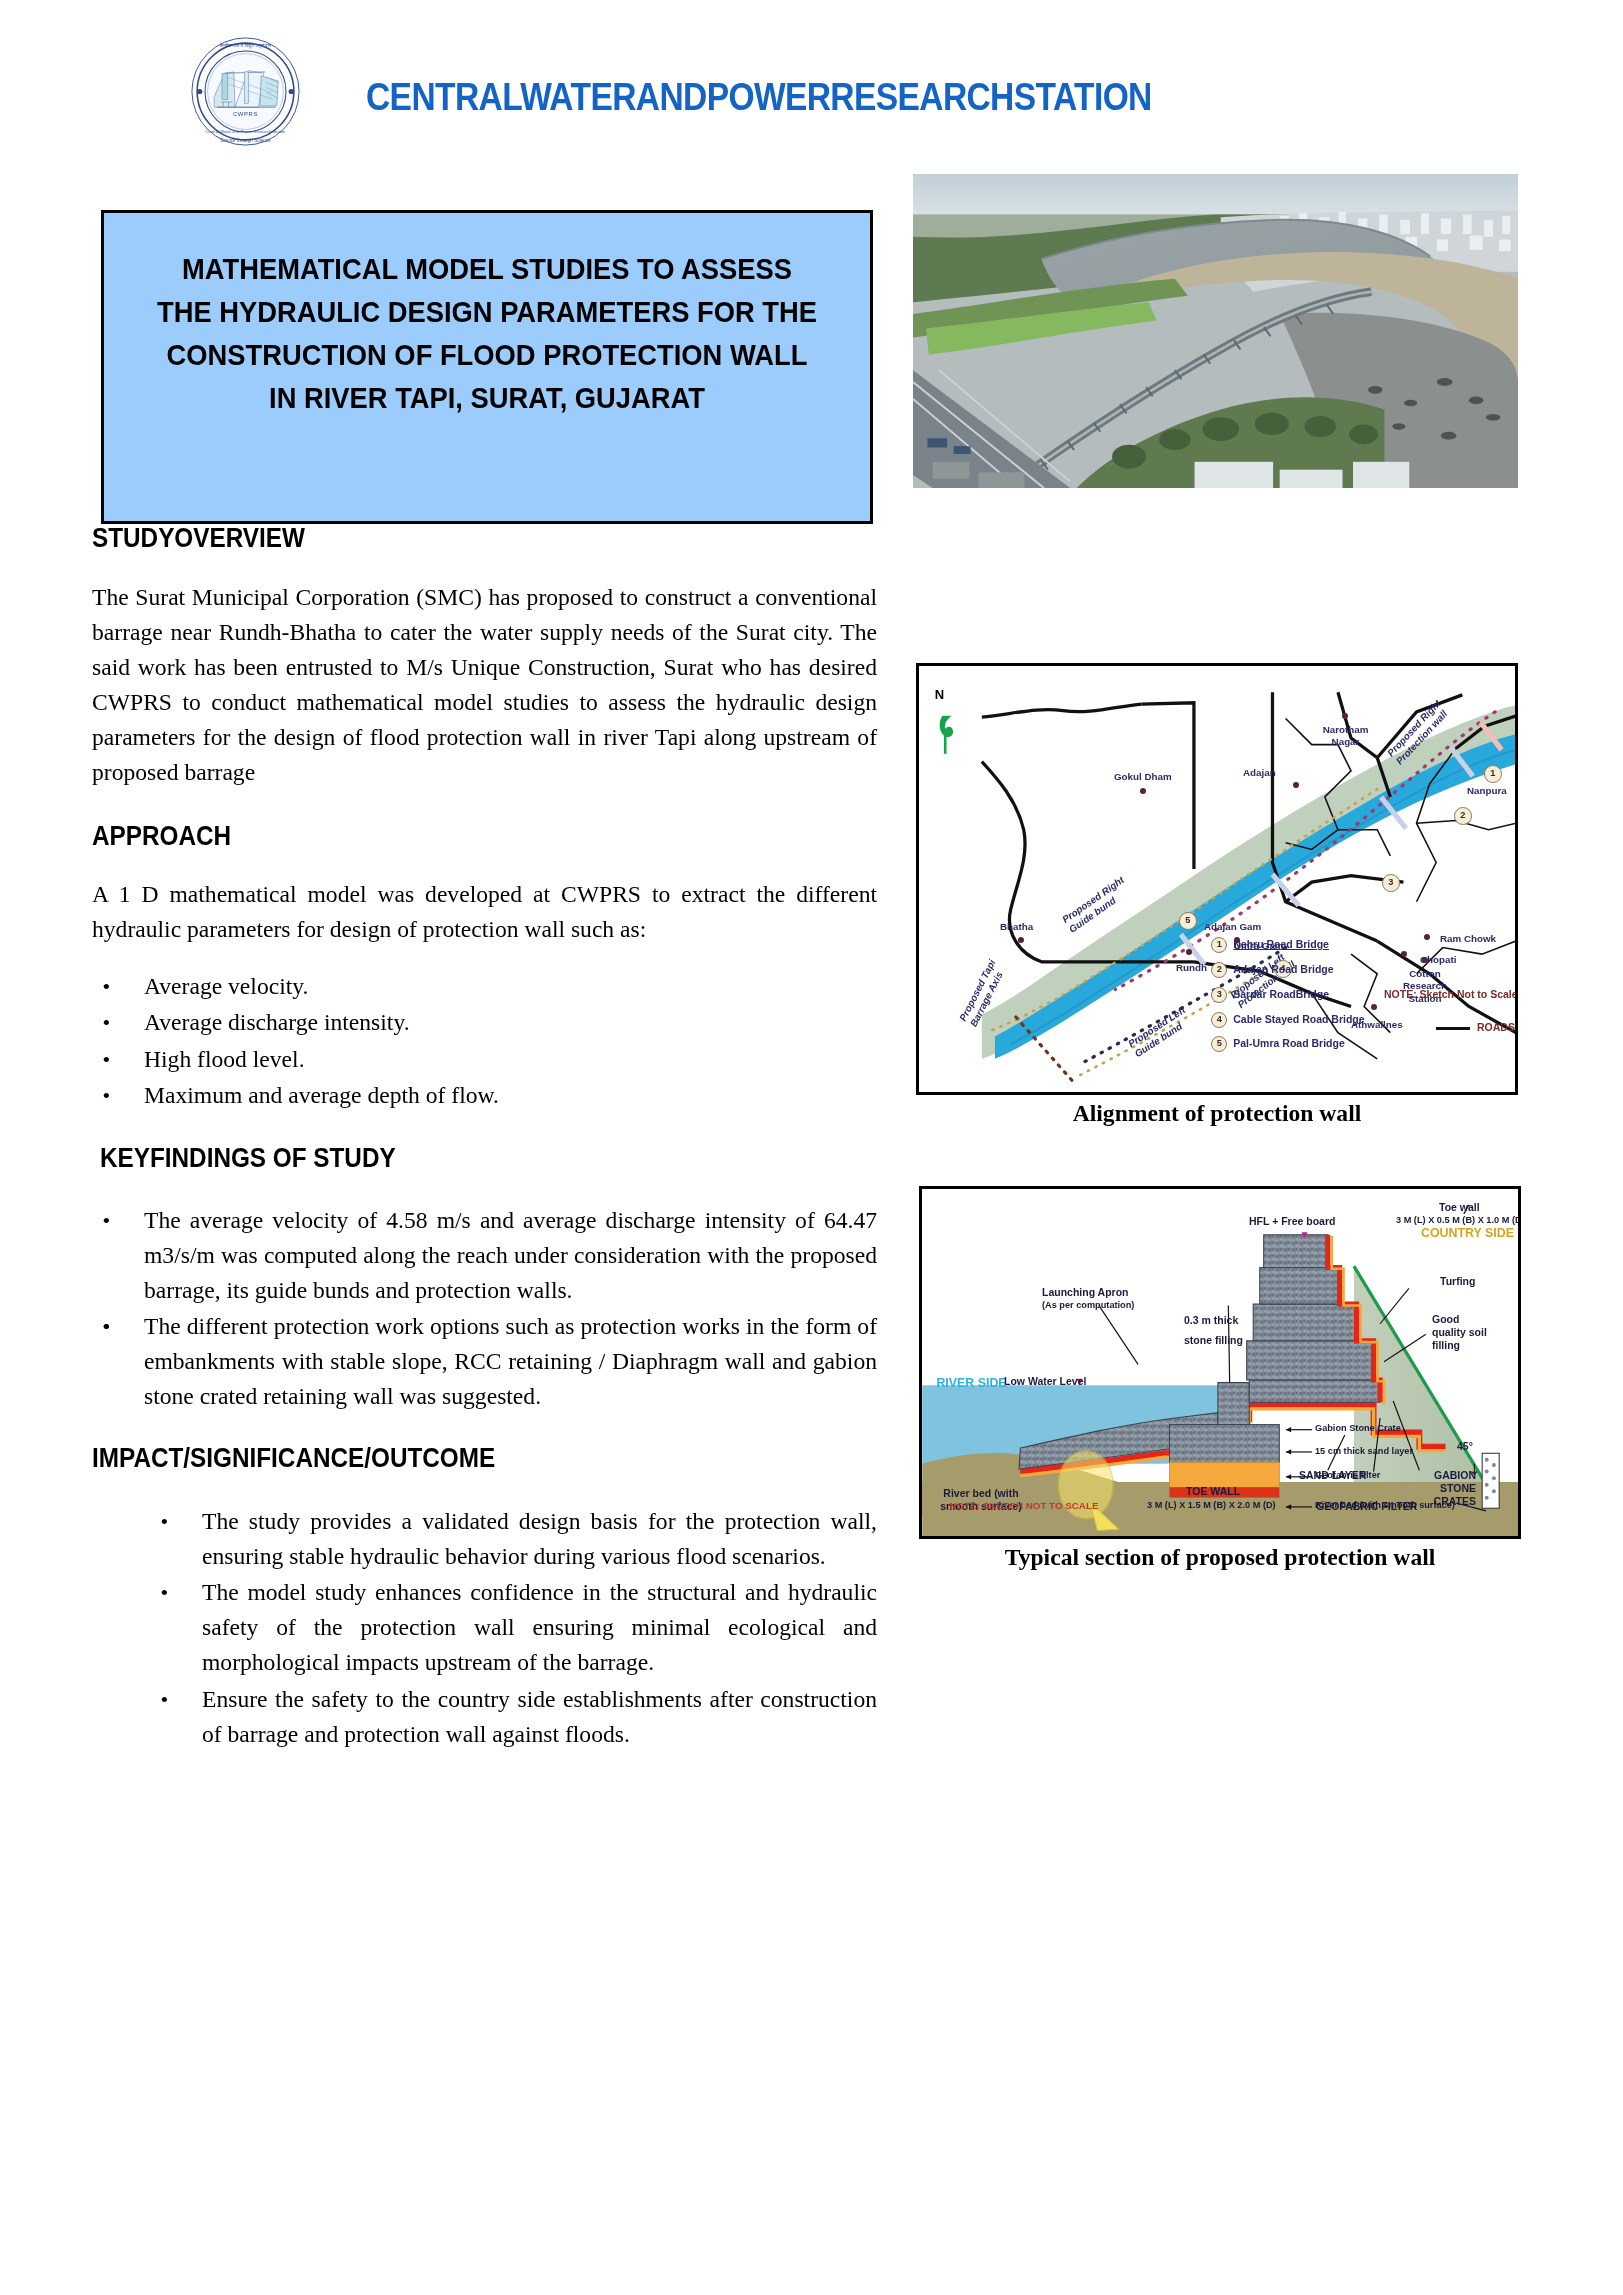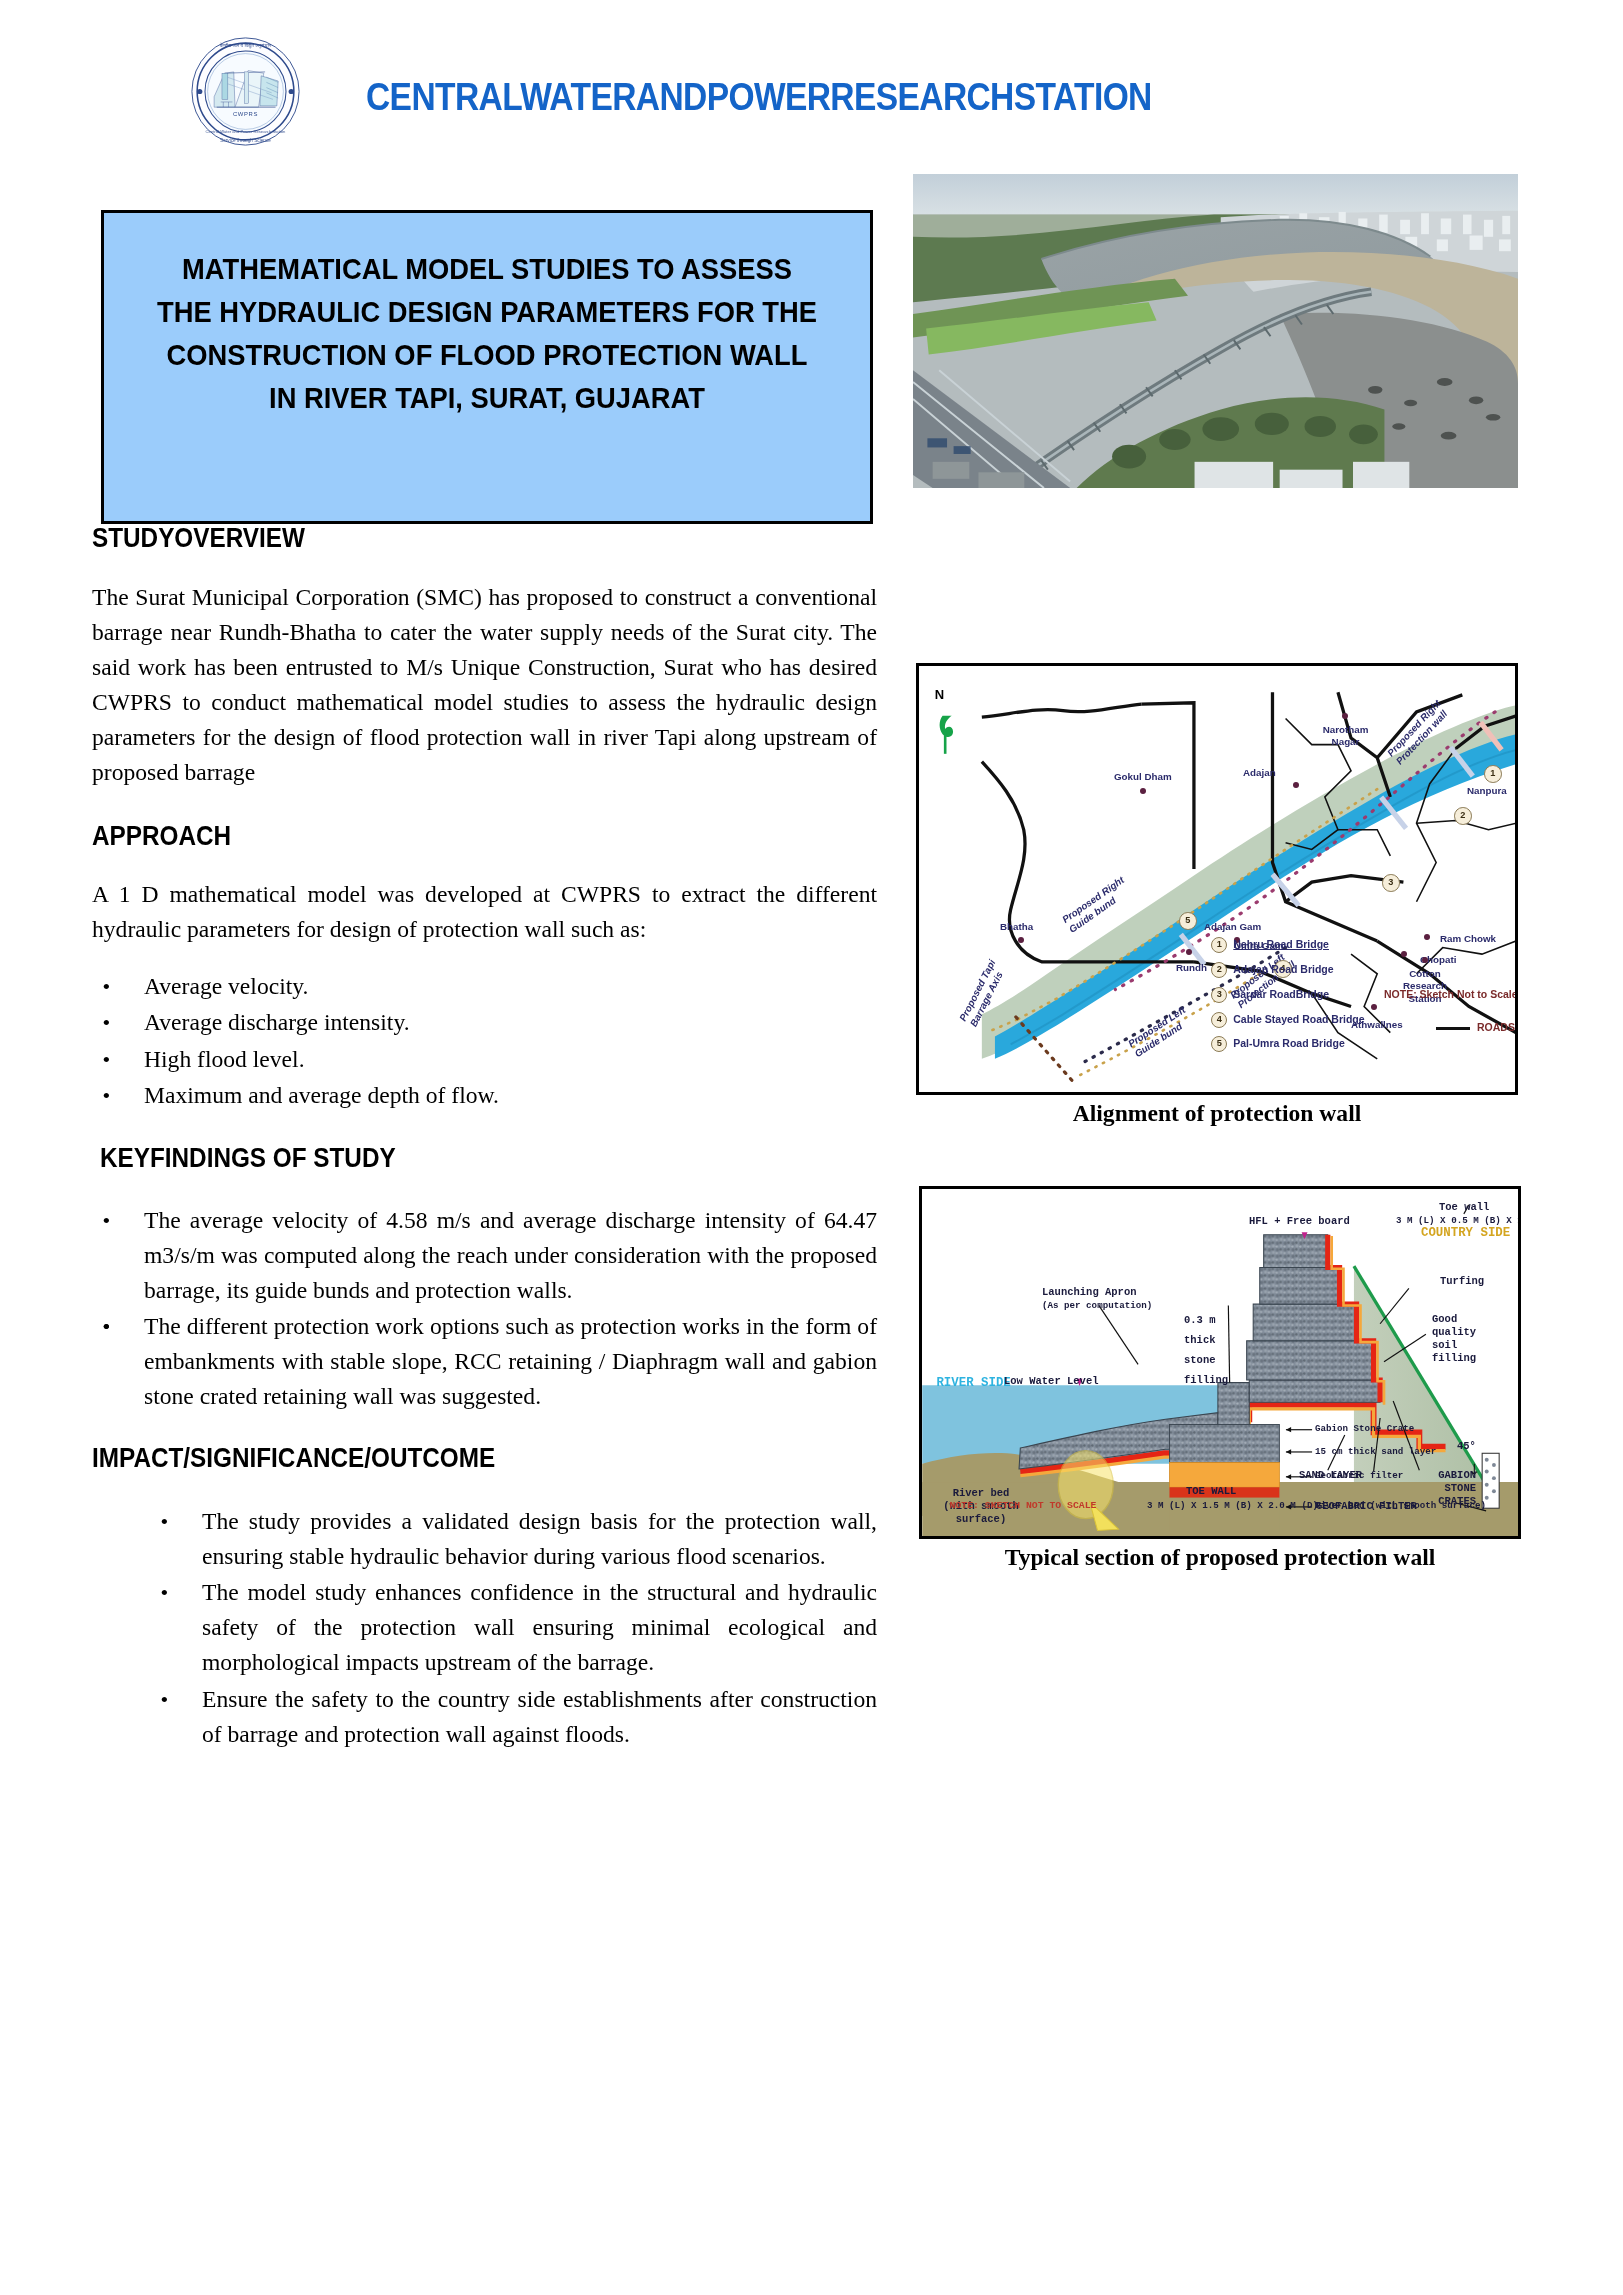--- a/index.html
+++ b/index.html
@@ -55,21 +55,21 @@
     font-size:9.2px;color:#3A2E14;text-align:center;line-height:15px;}
   .leg-row{position:absolute;font-family:"Liberation Sans",sans-serif;font-weight:bold;
     font-size:10.5px;color:#2B2B6B;white-space:nowrap;}
   .leg-num{display:inline-block;width:14.4px;height:14.4px;border-radius:50%;background:#F6EEDA;
     border:0.7px solid #8A7A55;color:#3A2E14;text-align:center;line-height:13.7px;font-size:9.2px;
     margin-right:5.9px;vertical-align:middle;}
   .rot-label{position:absolute;font-family:"Liberation Sans",sans-serif;font-weight:bold;
     font-size:9.8px;color:#2B2B6B;white-space:nowrap;font-style:italic;}
 
   
-  .sc-label{position:absolute;font-family:Liberation Mono, monospace;font-weight:bold;
+  .sc-label{position:absolute;font-family:Liberation Sans, sans-serif;font-weight:bold;
     font-size:10.5px;color:#1A1A3C;white-space:nowrap;}
   .sc-small{font-size:9.2px;}
 </style>
 </head>
 <body>
 
 <div id="header">
 
   <div id="logo">
     <svg width="115" height="115" viewBox="0 0 176 176">

